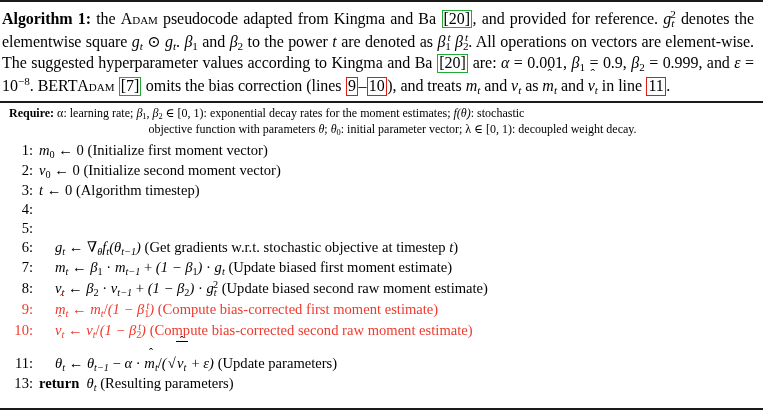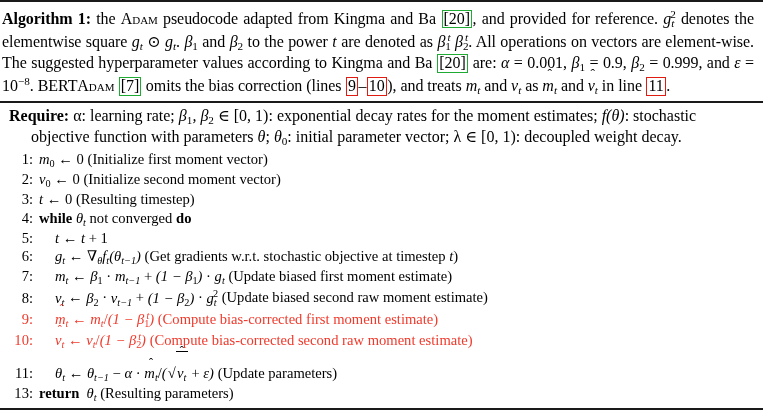--- a/index.html
+++ b/index.html
@@ -107,30 +107,30 @@
   }
   .box-green {
     border: 1.6px solid #1faa33;
     padding: 0 1px;
     margin: 0 0.5px;
     display: inline-block;
     line-height: 1.04;
   }
   
   #require {
-    font-size: 16px;
+    font-size: 12px;
     line-height: 1.26;
     padding: 3px 9px 1px 9px;
     text-align: justify;
   }
   #require .req-label { font-weight: bold; }
   #require .req-cont {
     display: block;
     padding-left: 22px;
-    text-align: left;
+    text-align: center;
   }
   
   #steps {
     font-size: 14.6px;
     line-height: 1.285;
     padding: 1px 9px 3px 9px;
     list-style: none;
     margin: 0;
   }
   #steps li {
@@ -179,31 +179,29 @@
       <span class="body indent1"><span class="mi">m<span class="subn">0</span></span> <span class="mo">←</span> <span class="mn">0</span> <span class="cmt">(Initialize first moment vector)</span></span>
     </li>
 
     <li>
       <span class="num">2:</span>
       <span class="body indent1"><span class="mi">v<span class="subn">0</span></span> <span class="mo">←</span> <span class="mn">0</span> <span class="cmt">(Initialize second moment vector)</span></span>
     </li>
 
     <li>
       <span class="num">3:</span>
-      <span class="body indent1"><span class="mi">t</span> <span class="mo">←</span> <span class="mn">0</span> <span class="cmt">(Resulting timestep)</span></span>
+      <span class="body indent1"><span class="mi">t</span> <span class="mo">←</span> <span class="mn">0</span> <span class="cmt">(Algorithm timestep)</span></span>
     </li>
 
     <li>
       <span class="num">4:</span>
-      <span class="body indent1"><span class="kw">while</span> <span class="mi">θ<span class="sub">t</span></span><span> not converged </span><span class="kw">do</span></span>
     </li>
 
     <li>
       <span class="num">5:</span>
-      <span class="body indent2"><span class="mi">t</span> <span class="mo">←</span> <span class="mi">t</span> <span class="mo">+</span> <span class="mn">1</span></span>
     </li>
 
     <li>
       <span class="num">6:</span>
       <span class="body indent2"><span class="mi">g<span class="sub">t</span></span> <span class="mo">←</span> <span class="mo">∇</span><span class="sub" style="font-style:italic;">θ</span><span class="mi">f<span class="sub">t</span></span><span class="mi">(θ<span class="sub">t−1</span>)</span> <span class="cmt">(Get gradients w.r.t. stochastic objective at timestep </span><span class="mi">t</span>)</span>
     </li>
 
     <li>
       <span class="num">7:</span>
       <span class="body indent2"><span class="mi">m<span class="sub">t</span></span> <span class="mo">←</span> <span class="mi">β<span class="subn">1</span></span> <span class="mo">·</span> <span class="mi">m<span class="sub">t−1</span></span> <span class="mo">+</span> <span class="mi">(1 − β<span class="subn">1</span>)</span> <span class="mo">·</span> <span class="mi">g<span class="sub">t</span></span> <span class="cmt">(Update biased first moment estimate)</span></span>

